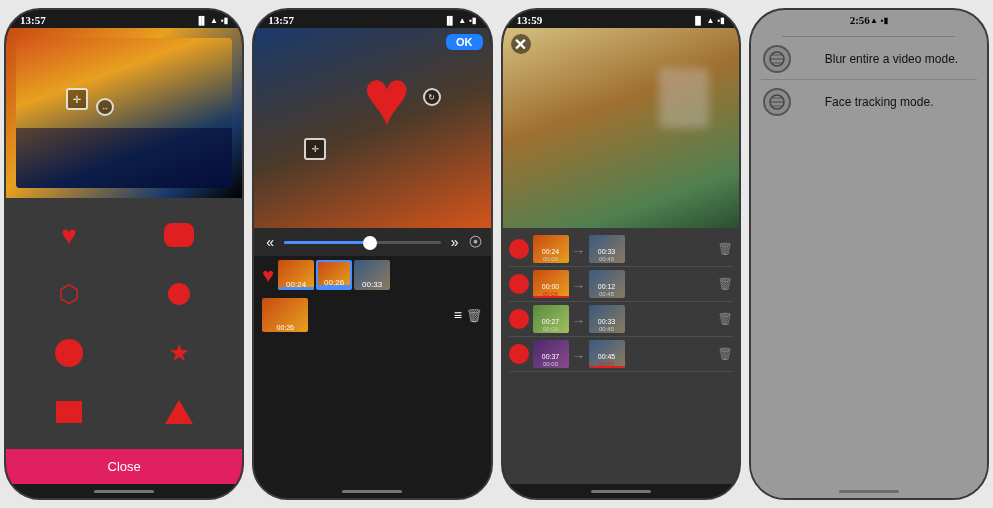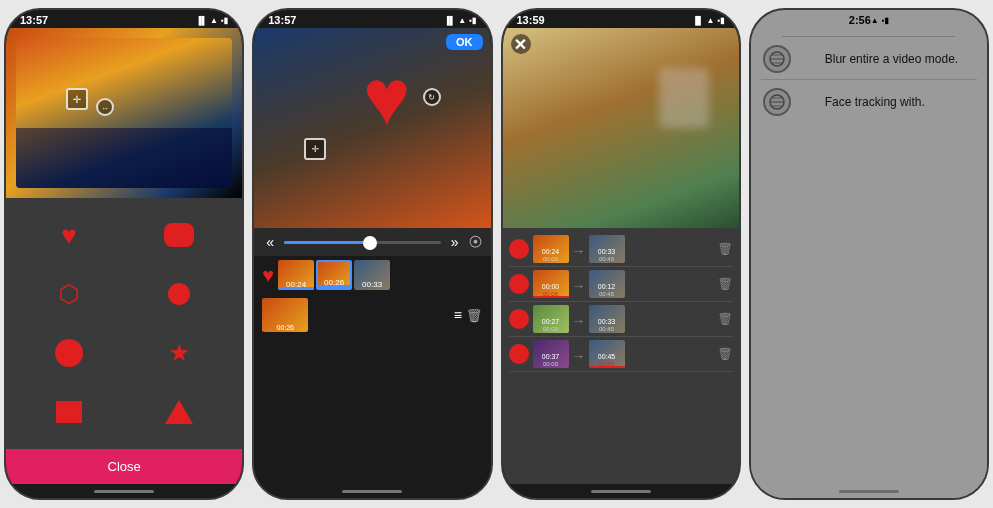--- a/index.html
+++ b/index.html
@@ -30,20 +30,21 @@
     .status-bar {
       display: flex;
       justify-content: space-between;
       align-items: center;
       padding: 4px 14px 2px;
       color: #fff;
       font-size: 10px;
       font-weight: 600;
       background: transparent;
       z-index: 10;
+      font-family: Liberation Serif, serif;
     }
 
     .status-bar .time {
       font-size: 11px;
       font-weight: 700;
     }
 
     .status-icons {
       display: flex;
       gap: 3px;
@@ -753,21 +754,21 @@
 
     <div class="et-item">
       <div class="et-icon">
         <svg width="18" height="18" viewBox="0 0 18 18">
           <circle cx="9" cy="9" r="7" fill="none" stroke="#444" stroke-width="1.5"></circle>
           <line x1="2" y1="9" x2="16" y2="9" stroke="#444" stroke-width="1"></line>
           <line x1="4" y1="5" x2="14" y2="5" stroke="#444" stroke-width="0.8"></line>
           <line x1="4" y1="13" x2="14" y2="13" stroke="#444" stroke-width="0.8"></line>
         </svg>
       </div>
-      <span class="et-label">Face tracking with.</span>
+      <span class="et-label">Face tracking mode.</span>
     </div>
 
   </div>
   <div style="position:relative;">
     <div class="scrollbar-indicator"></div>
   </div>
   <div class="home-indicator">
     <div class="home-bar" style="background:rgba(0,0,0,0.3);"></div>
   </div>
 </div>

